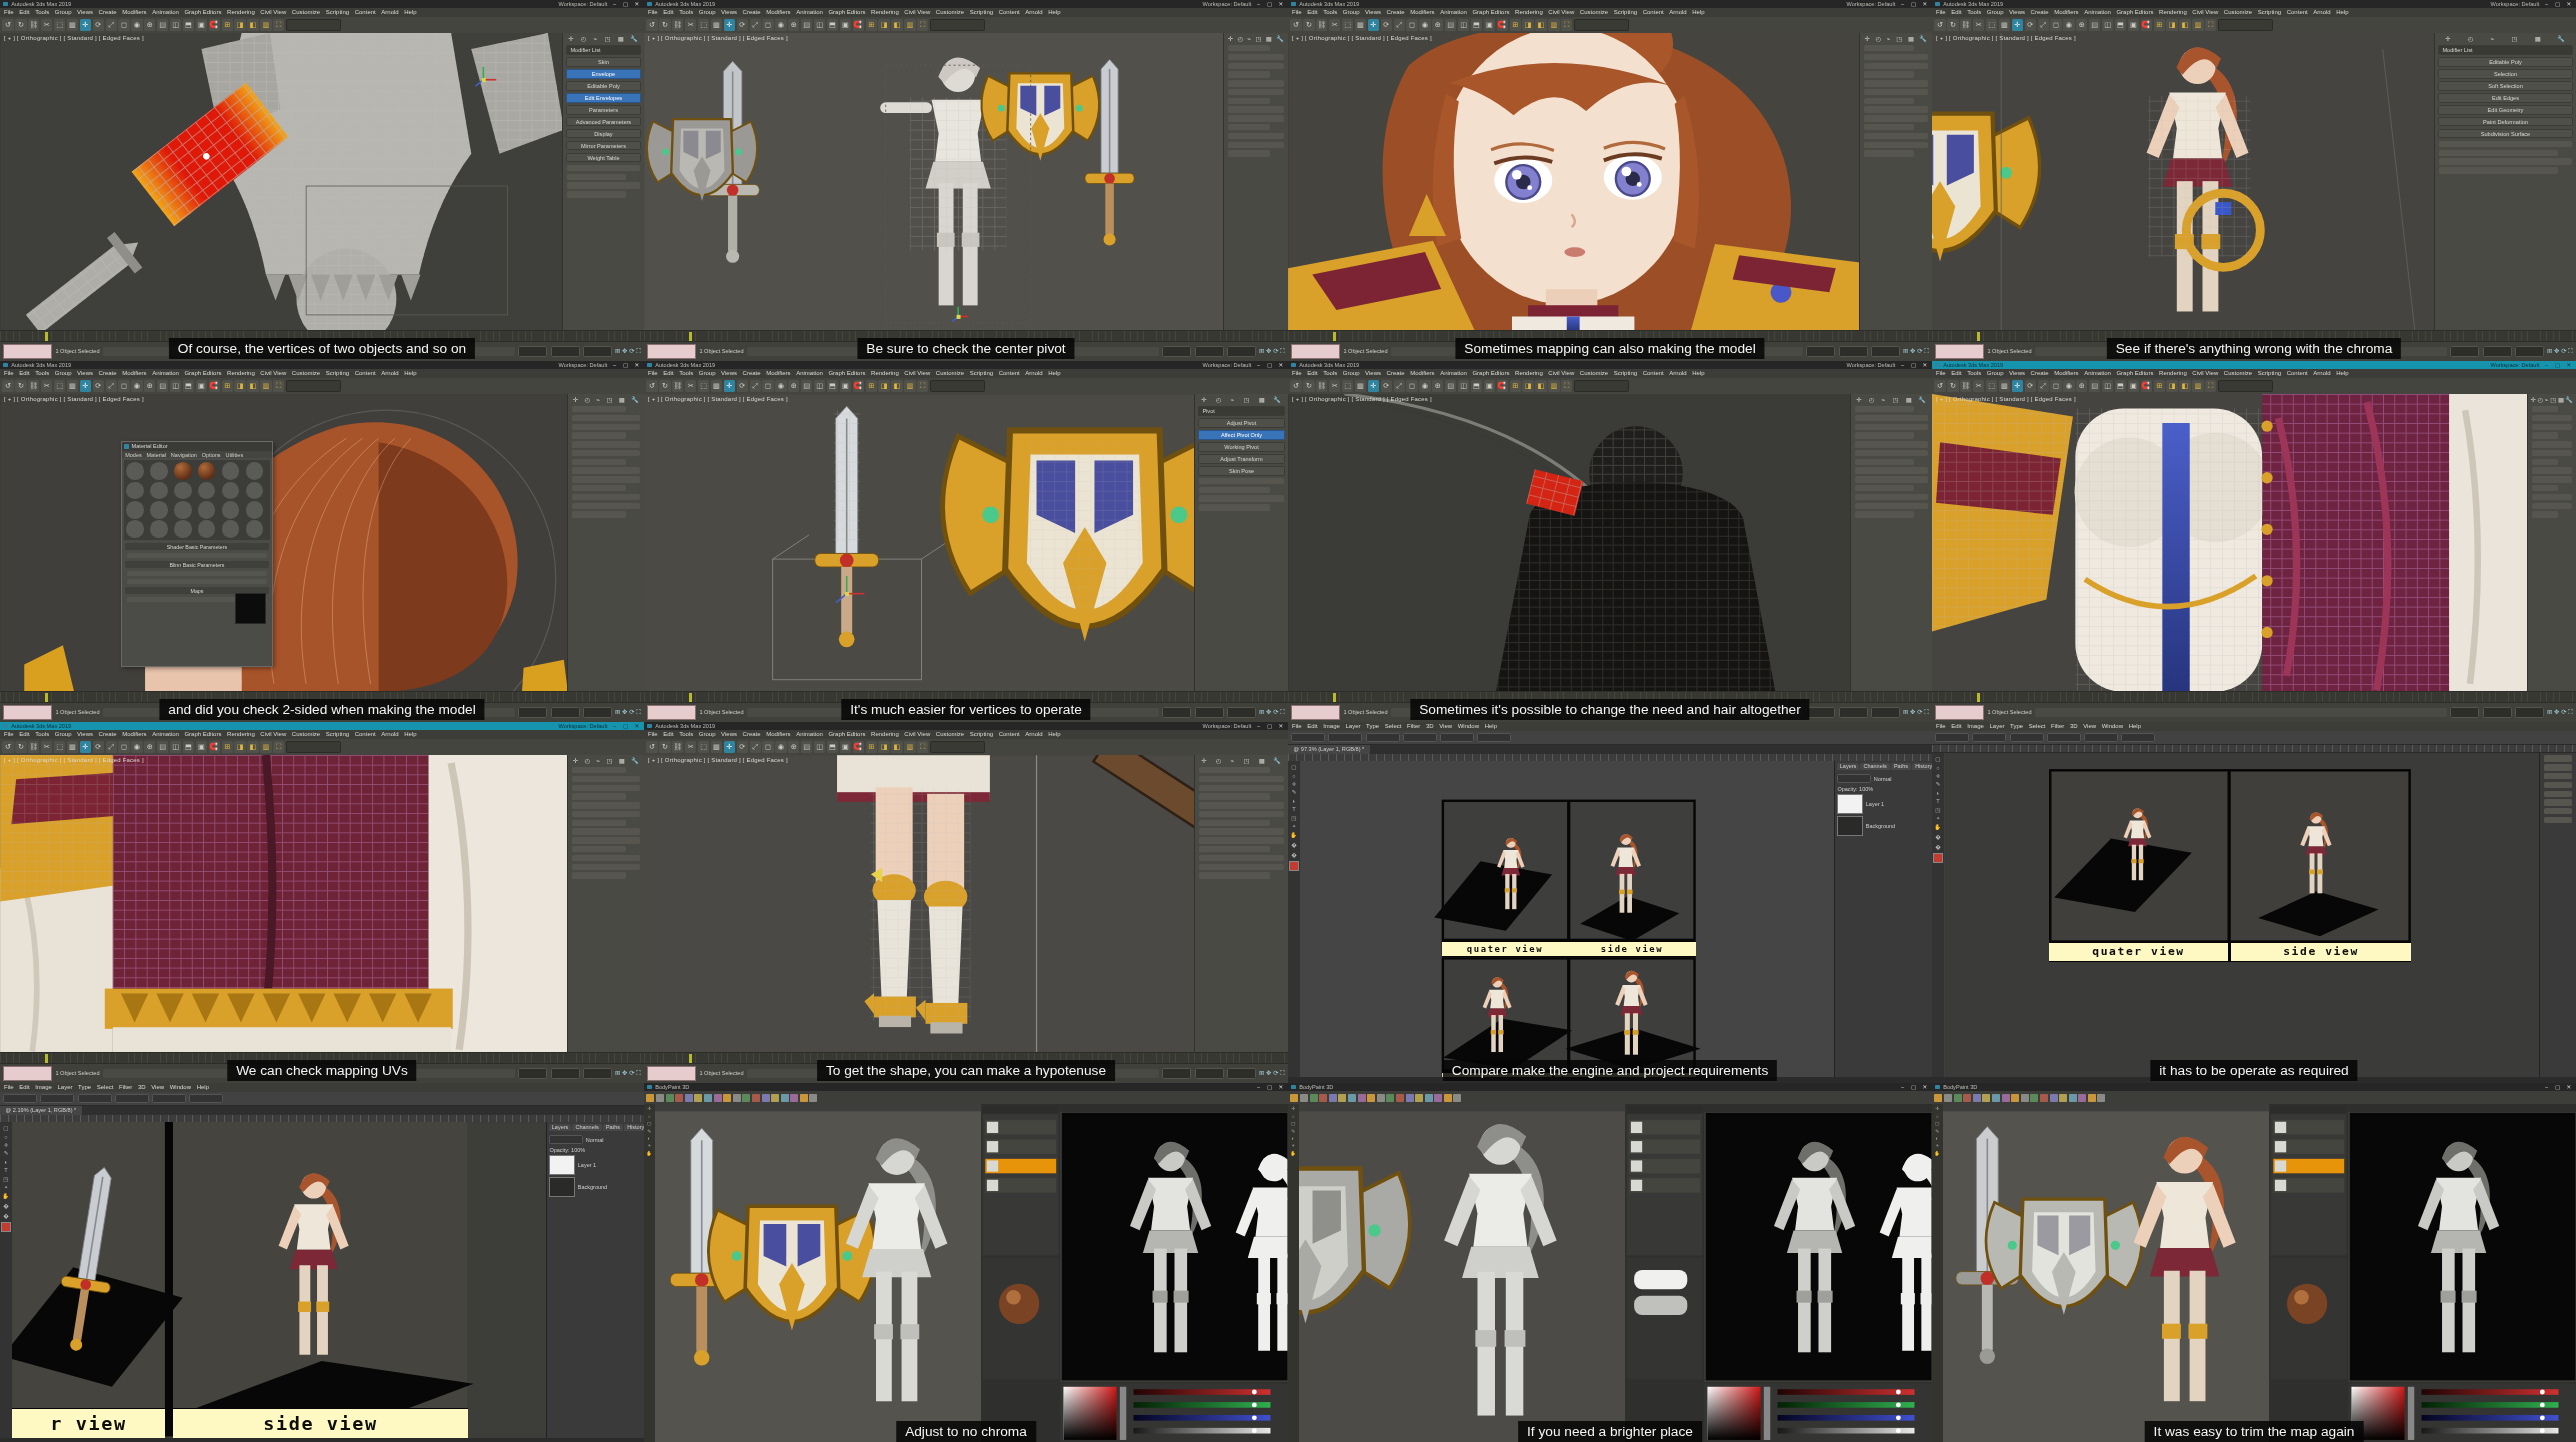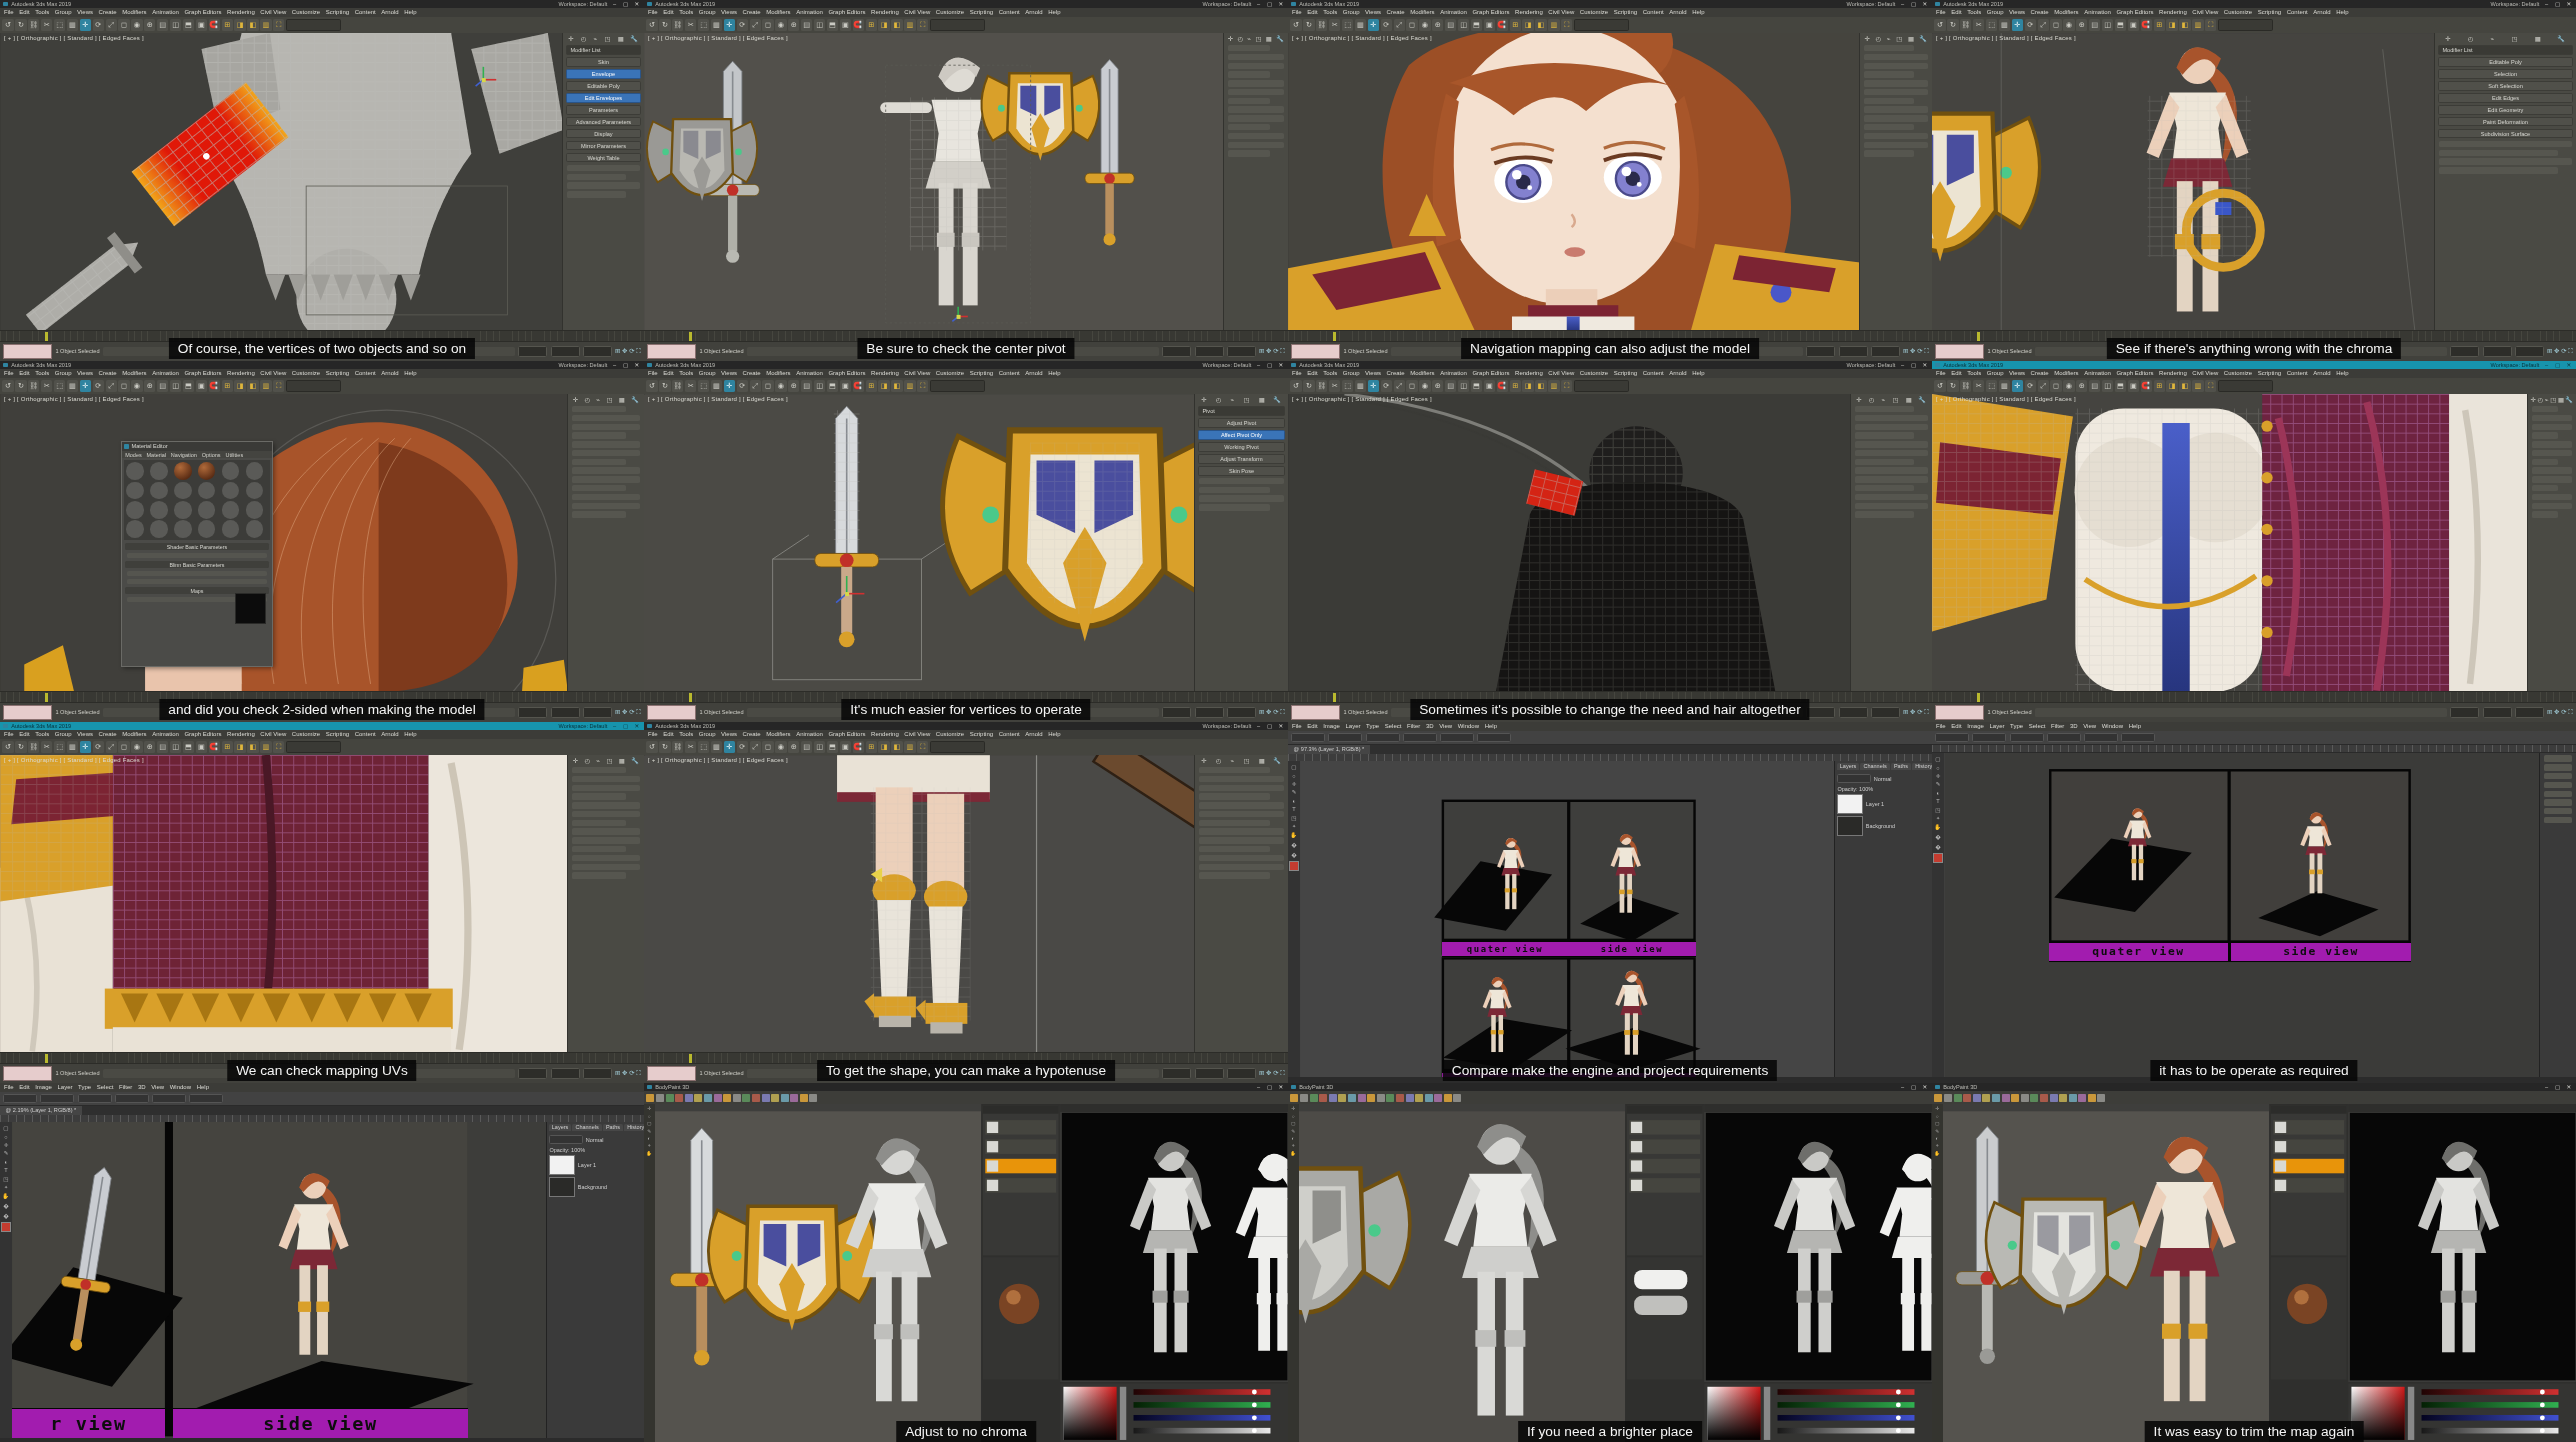--- a/index.html
+++ b/index.html
@@ -31,21 +31,21 @@
   .cplab.mod{background:#3a3a35;text-align:left;padding-left:3.2px;}
   .tlx{position:absolute;left:0;right:0;bottom:19.3px;height:10.5px;background:#383833;border-top:0.8px solid #2c2c28;background-image:repeating-linear-gradient(90deg,#46463f 0 0.8px,transparent 0.8px 6.4px);}
   .tlm{position:absolute;top:0.8px;bottom:0.8px;width:3.2px;background:#b9b92e;left:45px;}
   .sbar{position:absolute;left:0;right:0;bottom:0;height:19.3px;background:#41413c;border-top:0.8px solid #2c2c28;display:flex;align-items:center;gap:3.2px;padding:0 3.2px;font-size:5.6px;color:#cfcfc8;}
   .pink{width:47px;height:13px;background:#e6cccc;border:0.8px solid #8a7070;flex:none;}
   .hbar{flex:1;height:8.9px;background:#4a4a44;border-radius:1.6px;}
   .minp{width:27px;height:8.9px;background:#2d2d29;border:0.8px solid #55554e;border-radius:1.6px;flex:none;}
   .sico{color:#9fc9d4;font-size:6.4px;}
   
   .sub{position:absolute;left:50%;transform:translateX(-50%);bottom:2.4px;background:rgba(5,5,5,.85);color:#f5f5f5;font-size:13.7px;line-height:1.25;padding:1.6px 8.9px;white-space:nowrap;z-index:9;}
-  .vlab{position:absolute;background:#a21caf;color:#0d0d0d;font-weight:bold;display:flex;align-items:center;justify-content:center;font-family:"DejaVu Sans Mono",monospace;z-index:4;border-top:1.6px solid #050505;border-bottom:1.6px solid #050505;overflow:hidden;}
+  .vlab{position:absolute;background:#fef9c3;color:#0d0d0d;font-weight:bold;display:flex;align-items:center;justify-content:center;font-family:"DejaVu Sans Mono",monospace;z-index:4;border-top:1.6px solid #050505;border-bottom:1.6px solid #050505;overflow:hidden;}
   .pso{height:13px;background:#424242;border-bottom:0.8px solid #2a2a2a;display:flex;gap:3.2px;align-items:center;padding:0 3.2px;}
   .psbox{width:32px;height:7.2px;background:#333;border:0.8px solid #555;border-radius:1.6px;flex:none;}
   .pstabs{height:8.9px;background:#2f2f2f;display:flex;align-items:flex-end;}
   .pstabs .doctab{background:#454545;height:8.9px;font-size:5.6px;color:#cfcfcf;padding:0 5.6px;line-height:8.9px;white-space:nowrap;}
   .psr{height:7.2px;background:#3c3c3c;border-bottom:0.8px solid #2a2a2a;background-image:repeating-linear-gradient(90deg,#5a5a5a 0 0.8px,transparent 0.8px 8px);}
   .pstools{position:absolute;left:0;width:12px;background:#333;display:flex;flex-direction:column;align-items:center;gap:2.4px;padding-top:3.2px;font-size:5.6px;color:#b9b9b9;bottom:6.4px;z-index:2;}
   .psfg{width:7.2px;height:7.2px;background:#c43c30;border:0.8px solid #888;}
   .pspanel{position:absolute;right:0;background:#3a3a3a;border-left:0.8px solid #222;bottom:6.4px;z-index:2;overflow:hidden;}
   .ptabrow{display:flex;gap:0.8px;padding:1.6px 1.6px;}
   .ptabrow span{font-size:5.5px;color:#d2d2d2;background:#474747;padding:0.8px 3.2px;border-radius:1.6px 1.6px 0 0;}
@@ -483,21 +483,21 @@
         </div>
         <div class="sbar">
           <span class="pink"></span>
           <span>1 Object Selected</span>
           <span class="hbar"></span>
           <span class="minp"></span>
           <span class="minp"></span>
           <span class="minp"></span>
           <span class="sico">⊞ ✥ ⟳ ⛶</span>
         </div>
-        <div class="sub">Navigation mapping can also adjust the model</div>
+        <div class="sub">Sometimes mapping can also making the model</div>
       </div>
       <div class="frame">
         <div class="tbar">
           <span class="appdot"></span>
           <span>Autodesk 3ds Max 2019</span>
           <span class="tsp"></span>
           <span>Workspace: Default</span>
           <span class="wbtn">–</span>
           <span class="wbtn">▢</span>
           <span class="wbtn">✕</span>

